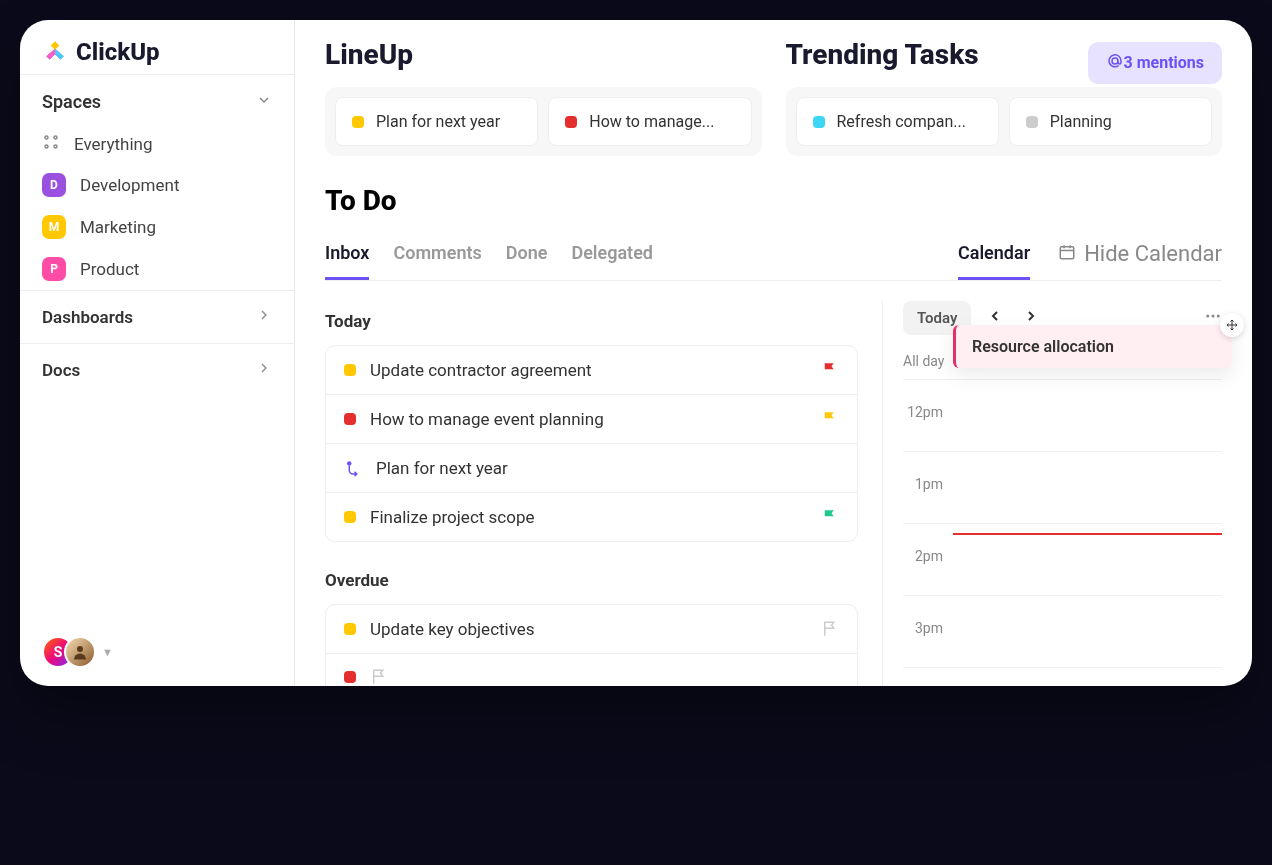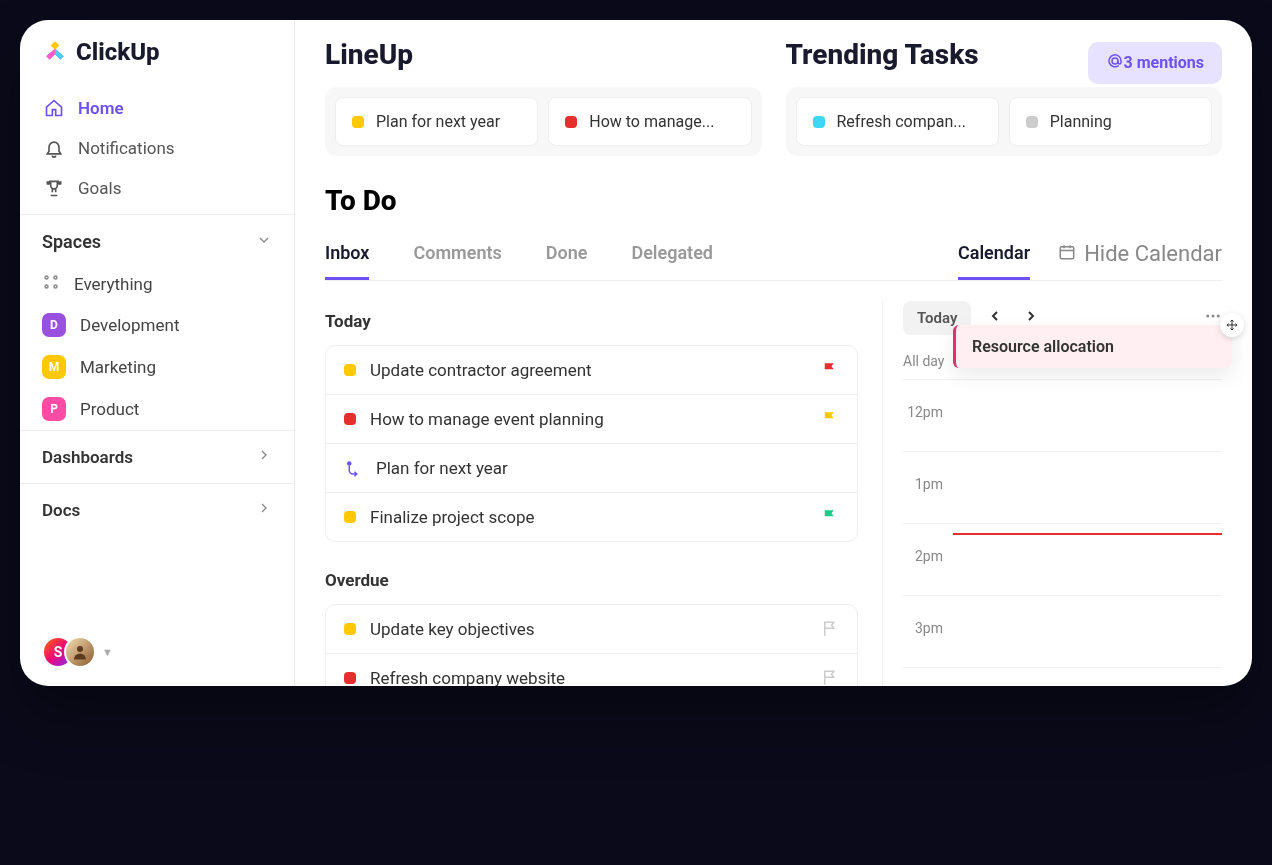--- a/index.html
+++ b/index.html
@@ -180,21 +180,21 @@
 .dot-grey { background: #ccc; }
 
 .todo-title { font-size: 28px; font-weight: 800; color: #000000; margin-top: 28px; }
 
 .tabs-row {
   display: flex;
   align-items: center;
   margin-top: 24px;
   border-bottom: 1px solid #eee;
 }
-.tabs-left { display: flex; gap: 44px; flex: 1; }
+.tabs-left { display: flex; gap: 24px; flex: 1; }
 .tab {
   padding-bottom: 14px;
   font-size: 18px;
   font-weight: 600;
   color: #999;
   cursor: pointer;
   border-bottom: 3px solid transparent;
 }
 .tab.active { color: #1a1a2e; border-bottom-color: #6c51f5; }
 .tabs-right { display: flex; align-items: center; gap: 28px; }
@@ -332,46 +332,20 @@
     <div class="logo">
       <svg class="logo-mark" viewBox="0 0 24 24">
         <path d="M4 16 L12 9 L20 16 L17 19 L12 14 L7 19 Z" fill="#7b68ee"></path>
         <path d="M4 16 L7 19 L12 14 L12 9 Z" fill="#ff5cc8"></path>
         <path d="M20 16 L17 19 L12 14 L12 9 Z" fill="#49ccf9"></path>
         <path d="M8 6 L12 2 L16 6 L12 10 Z" fill="#ffc800"></path>
       </svg>
       <span>ClickUp</span>
     </div>
 
-    <div class="nav-section">
-      <div class="nav-item active">
-        <span class="nav-icon">
-          <svg width="20" height="20" viewBox="0 0 24 24" fill="none" stroke="currentColor" stroke-width="2">
-              <path d="M3 11 L12 3 L21 11 V21 H14 V14 H10 V21 H3 Z"></path>
-            </svg>
-        </span>
-        <span>Home</span>
-      </div>
-      <div class="nav-item">
-        <span class="nav-icon">
-          <svg width="20" height="20" viewBox="0 0 24 24" fill="none" stroke="currentColor" stroke-width="2">
-              <path d="M18 16 V11 a6 6 0 10-12 0 v5 l-2 3 h16 z M10 21 a2 2 0 004 0"></path>
-            </svg>
-        </span>
-        <span>Notifications</span>
-      </div>
-      <div class="nav-item">
-        <span class="nav-icon">
-          <svg width="20" height="20" viewBox="0 0 24 24" fill="none" stroke="currentColor" stroke-width="2">
-              <path d="M8 4 h8 v5 a4 4 0 01-8 0 Z M6 4 h12 M10 13 v4 M14 13 v4 M8 21 h8 M4 5 h2 v2 a2 2 0 01-2 0 z M20 5 h-2 v2 a2 2 0 002 0 z"></path>
-            </svg>
-        </span>
-        <span>Goals</span>
-      </div>
-    </div>
 
     <div class="spaces-header">
       <span>Spaces</span>
       <span class="chevron">
         <svg width="16" height="16" viewBox="0 0 24 24" fill="none" stroke="currentColor" stroke-width="2">
             <path d="M6 9 l6 6 6-6"></path>
           </svg>
       </span>
     </div>
 
@@ -545,21 +519,20 @@
               <span class="status-dot dot-yellow"></span>
               <span class="task-text">Update key objectives</span>
               <span class="flag-icon flag-empty">
                 <svg width="18" height="18" viewBox="0 0 24 24" fill="none" stroke="currentColor" stroke-width="2">
                     <path d="M5 3 v18 M5 3 h12 l-3 4 3 4 H5 Z"></path>
                   </svg>
               </span>
             </div>
             <div class="task-row">
               <span class="status-dot dot-red"></span>
-              <span class="task-text">Refresh company website</span>
               <span class="flag-icon flag-empty">
                 <svg width="18" height="18" viewBox="0 0 24 24" fill="none" stroke="currentColor" stroke-width="2">
                     <path d="M5 3 v18 M5 3 h12 l-3 4 3 4 H5 Z"></path>
                   </svg>
               </span>
             </div>
           </div>
         </div>
       </div>
 

